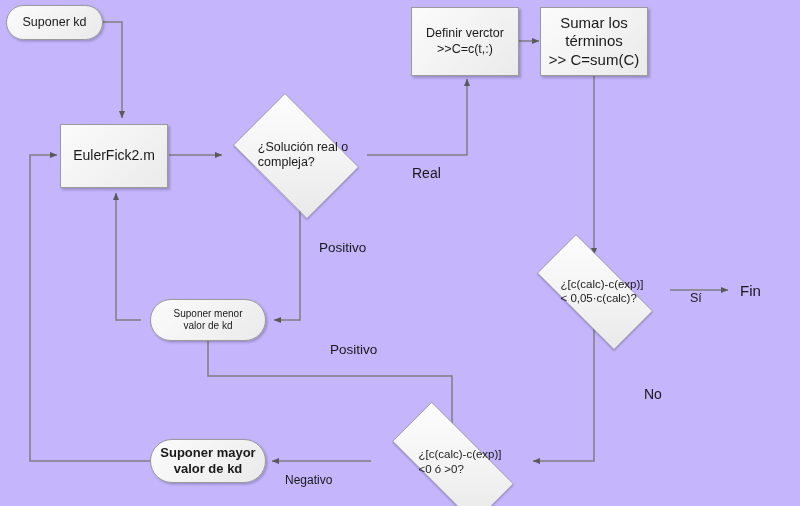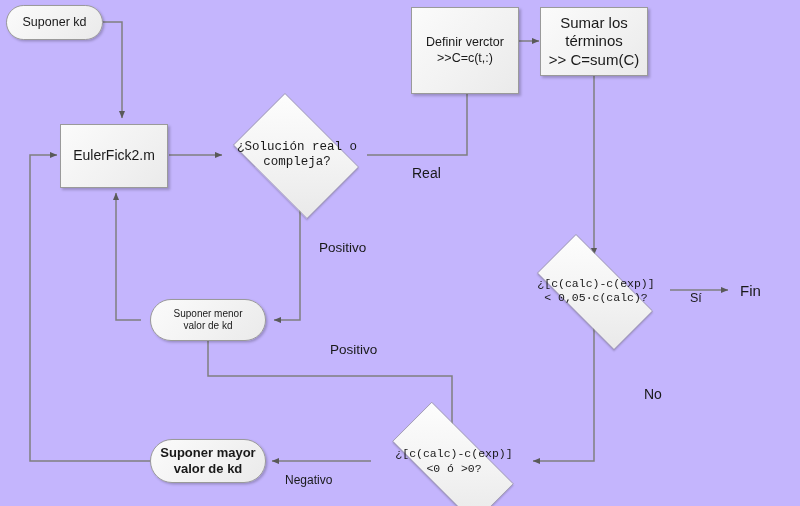--- a/index.html
+++ b/index.html
@@ -29,23 +29,23 @@
     z-index:3;
   }
   .dec .dshape{
     position:absolute;left:0;top:0;width:100%;height:100%;
     background:linear-gradient(135deg,#fdfdfd 0%,#f3f3f3 55%,#e9e9e9 100%);
     border:1px solid #9a9a9a;
     transform:rotate(45deg) scale(.7071);
     box-shadow:1.5px 1.5px 2.5px rgba(0,0,0,0.18);
   }
   .dec .dlabel{
-    position:absolute;left:2px;top:0;width:100%;height:100%;
+    position:absolute;left:8px;top:0;width:100%;height:100%;
     display:flex;align-items:center;justify-content:center;
-    text-align:center;white-space:pre-line;color:#191919;line-height:1.22;font-family:Liberation Mono, monospace;
+    text-align:left;white-space:pre-line;color:#191919;line-height:1.22;
   }
 
   
   .io{position:absolute;z-index:3;}
   .io .ioshape{
     position:absolute;left:0;top:0;width:100%;height:100%;
     background:linear-gradient(135deg,#fdfdfd 0%,#f4f4f4 55%,#ebebeb 100%);
     border:1px solid #9a9a9a;
     transform:skewX(-20deg);
     box-shadow:1.5px 1.5px 2.5px rgba(0,0,0,0.2);
@@ -106,21 +106,21 @@
   <div class="node term" style="left:6px;top:5px;width:97px;height:35px;font-size:12.5px;">Suponer kd</div>
 
   <div class="node proc" style="left:60px;top:124px;width:108px;height:64px;font-size:14px;">EulerFick2.m</div>
 
   <div class="dec" style="left:222px;top:104px;width:146px;height:102px;">
     <div class="dshape"></div>
     <div class="dlabel" style="font-size:12.5px;">¿Solución real o
 compleja?</div>
   </div>
 
-  <div class="node proc" style="left:411px;top:7px;width:108px;height:87px;font-size:12.5px;">Definir verctor
+  <div class="node proc" style="left:411px;top:7px;width:108px;height:69px;font-size:12.5px;">Definir verctor
 &gt;&gt;C=c(t,:)</div>
 
   <div class="node proc" style="left:540px;top:7px;width:108px;height:69px;font-size:15px;">Sumar los
 términos
 &gt;&gt; C=sum(C)</div>
 
 
   <div class="dec" style="left:518px;top:253px;width:152px;height:76px;">
     <div class="dshape"></div>
     <div class="dlabel" style="font-size:11.5px;">¿[c(calc)-c(exp)]

